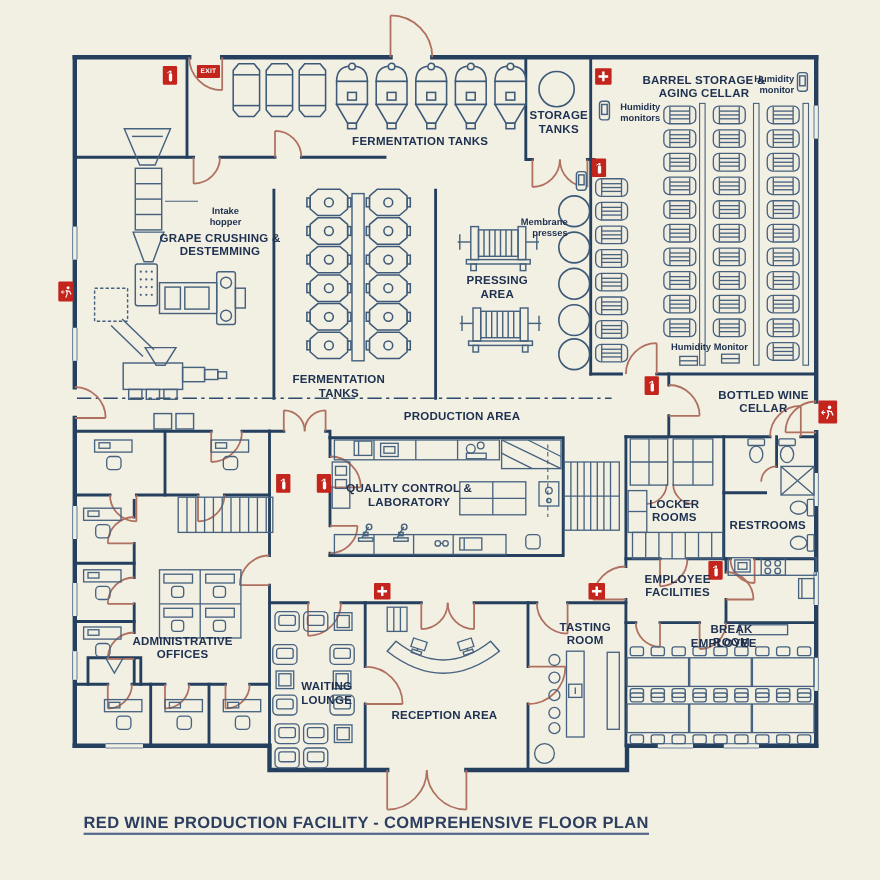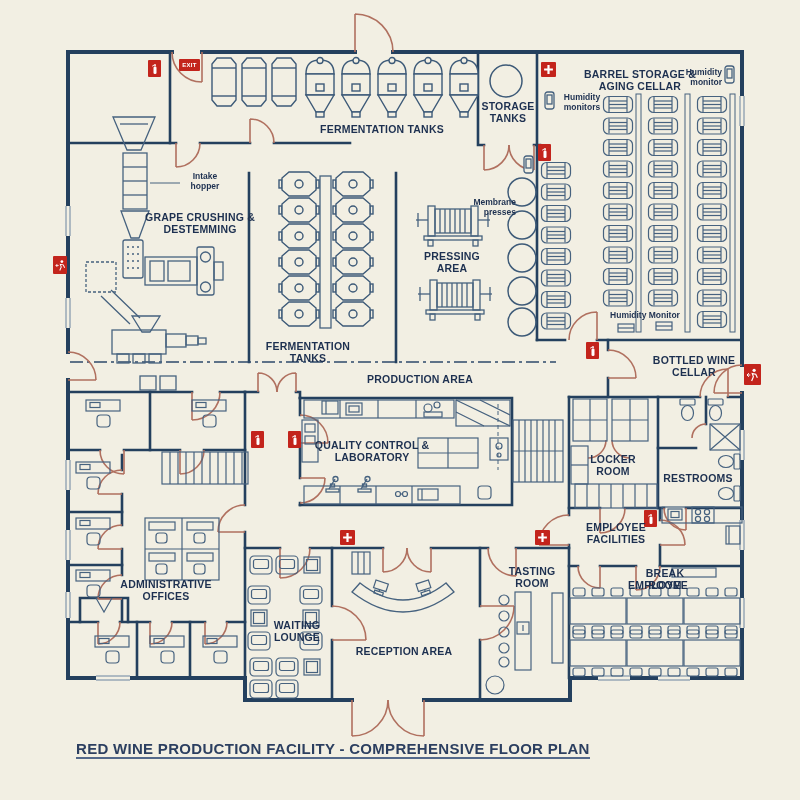--- a/index.html
+++ b/index.html
@@ -654,31 +654,31 @@
 
 <div class="lbl" style="left:382px;top:129px;width:170px;">FERMENTATION TANKS</div>
 <div class="lbl" style="left:508px;top:112px;width:64px;">STORAGE TANKS</div>
 <div class="lbl" style="left:200px;top:223px;width:122px;">GRAPE CRUSHING &amp; DESTEMMING</div>
 <div class="lbl" style="left:640px;top:80px;width:132px;">BARREL STORAGE &amp; AGING CELLAR</div>
 <div class="lbl" style="left:452px;top:262px;width:66px;">PRESSING AREA</div>
 <div class="lbl" style="left:308px;top:352px;width:100px;">FERMENTATION TANKS</div>
 <div class="lbl" style="left:420px;top:379px;width:150px;">PRODUCTION AREA</div>
 <div class="lbl" style="left:694px;top:366px;width:92px;">BOTTLED WINE CELLAR</div>
 <div class="lbl" style="left:372px;top:451px;width:118px;">QUALITY CONTROL &amp; LABORATORY</div>
-<div class="lbl" style="left:613px;top:465px;width:60px;">LOCKER ROOM</div>
+<div class="lbl" style="left:613px;top:465px;width:60px;">LOCKER ROOMS</div>
 <div class="lbl" style="left:698px;top:478px;width:92px;">RESTROOMS</div>
 <div class="lbl" style="left:616px;top:533px;width:76px;">EMPLOYEE FACILITIES</div>
 <div class="lbl" style="left:665px;top:539px;width:50px;margin-top:40px;">BREAK ROOM</div>
 <div class="lbl" style="left:658px;top:585px;width:92px;">EMPLOYEE</div>
 <div class="lbl" style="left:166px;top:590px;width:108px;">ADMINISTRATIVE OFFICES</div>
 <div class="lbl" style="left:297px;top:631px;width:58px;">WAITING LOUNGE</div>
 <div class="lbl" style="left:404px;top:651px;width:124px;">RECEPTION AREA</div>
 <div class="lbl" style="left:532px;top:577px;width:56px;">TASTING ROOM</div>
 
-<div class="lbl sm ta-l" style="left:184px;top:181px;width:42px;">Intake hopper</div>
+<div class="lbl sm ta-l" style="left:184px;top:197px;width:42px;">Intake hopper</div>
 <div class="lbl sm ta-r" style="left:516px;top:169px;width:60px;margin-top:38px;">Membrane presses</div>
 <div class="lbl sm ta-l" style="left:558px;top:102px;width:48px;">Humidity monitors</div>
 <div class="lbl sm ta-r" style="left:722px;top:77px;width:48px;">Humidity monitor</div>
 <div class="lbl sm" style="left:645px;top:315px;width:100px;">Humidity Monitor</div>
 
 <div id="title">RED WINE PRODUCTION FACILITY - COMPREHENSIVE FLOOR PLAN</div>
 
 </div>
 
 </body></html>

